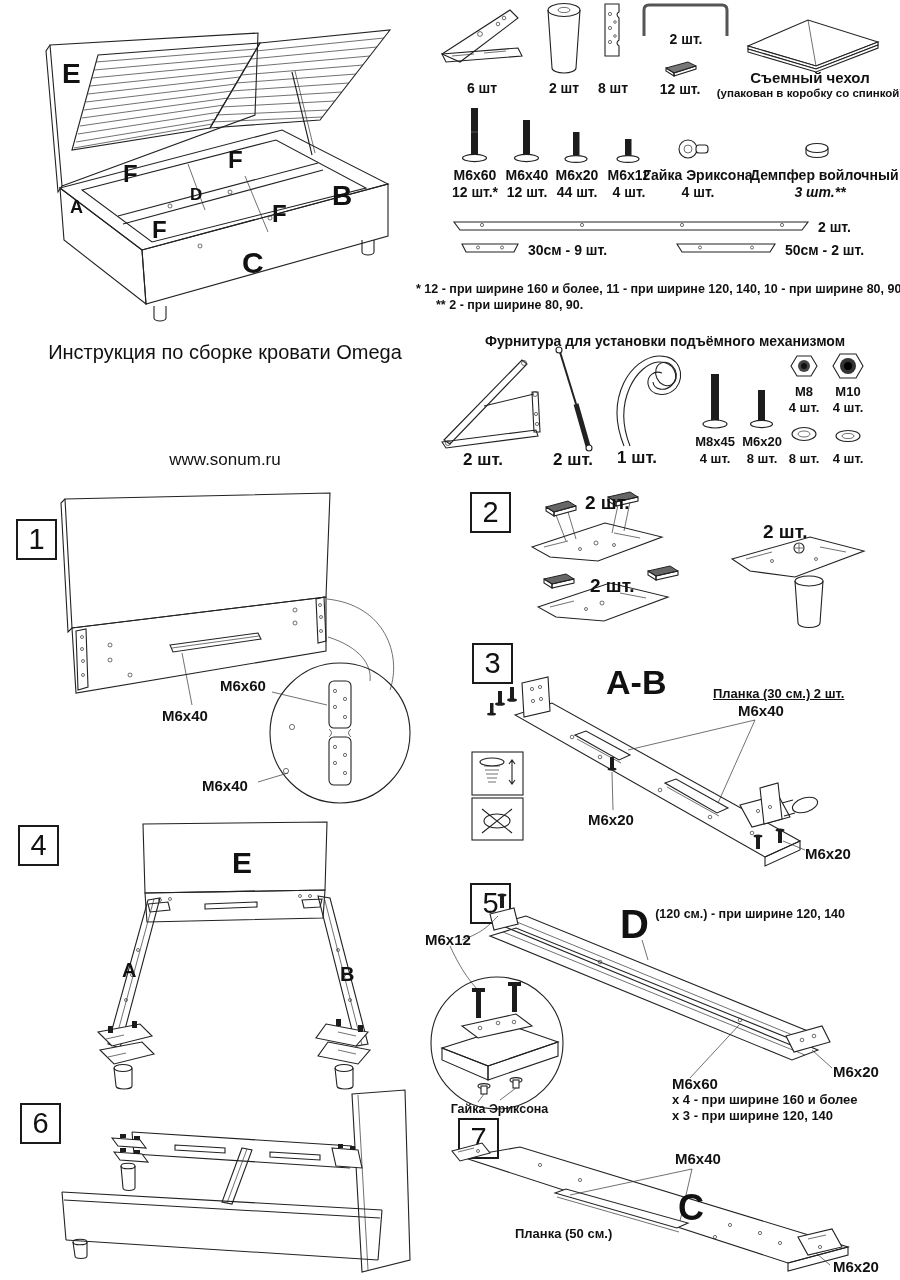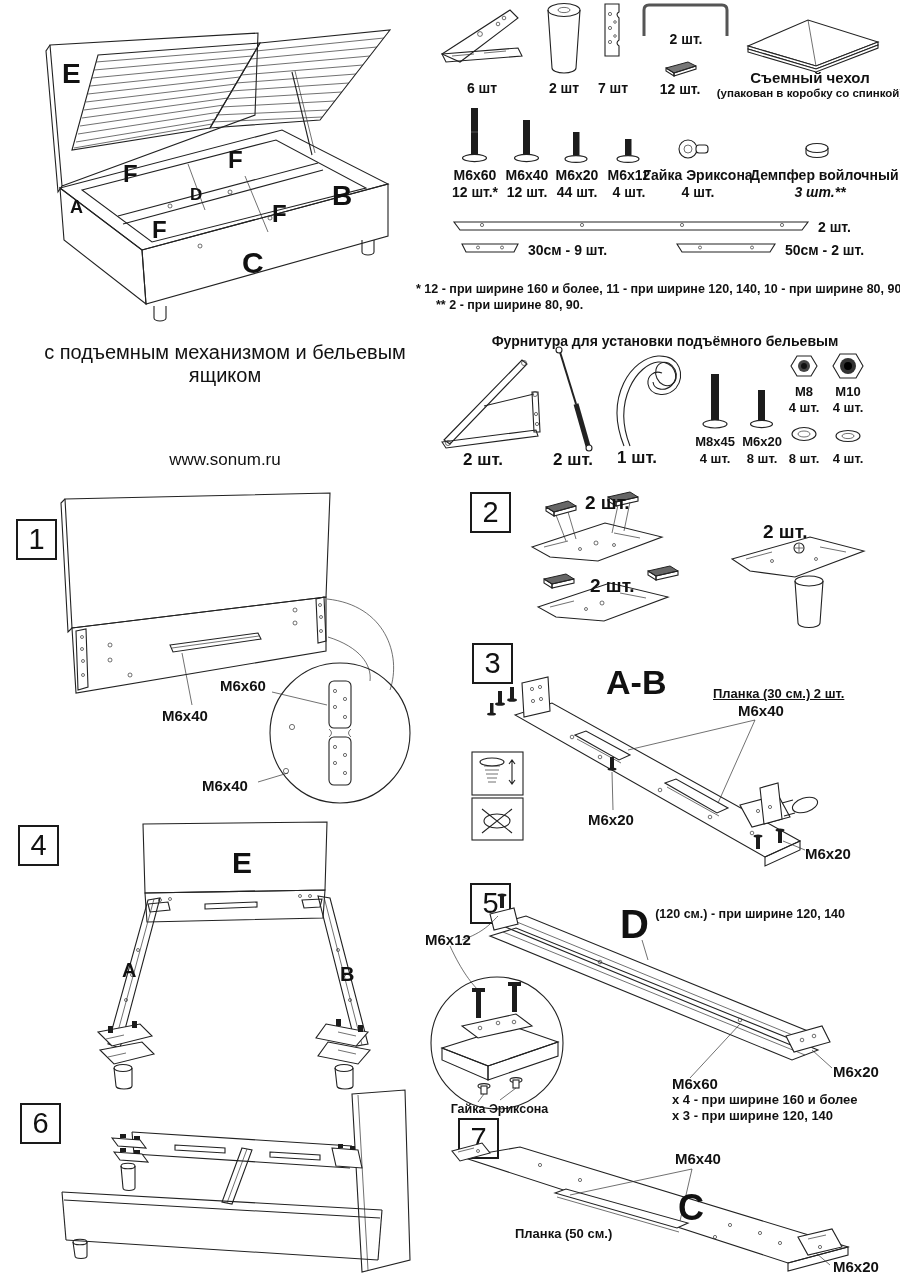--- a/index.html
+++ b/index.html
@@ -138,21 +138,21 @@
       <polygon class="ln" points="12,13 34,6 34,9 12,16"></polygon>
     </svg>
     <svg class="draw" style="left:306px;top:16px;" width="150" height="52" viewBox="0 0 150 52">
       <polygon class="wht" points="12,30 72,4 142,26 80,50"></polygon>
       <polygon class="wht" points="12,33 80,53 142,29 142,26 80,50 12,30"></polygon>
       <polygon class="wht" points="12,36 80,56 142,32 142,29 80,53 12,33"></polygon>
       <line class="thin" x1="72" y1="4" x2="80" y2="50"></line>
     </svg>
     <div class="lbl c" style="left:22px;top:80px;width:60px;">6 шт</div>
     <div class="lbl c" style="left:104px;top:80px;width:60px;">2 шт</div>
-    <div class="lbl c" style="left:153px;top:80px;width:60px;">7 шт</div>
+    <div class="lbl c" style="left:153px;top:80px;width:60px;">8 шт</div>
     <div class="lbl c" style="left:226px;top:31px;width:60px;">2 шт.</div>
     <div class="lbl c" style="left:220px;top:81px;width:60px;">12 шт.</div>
     <div class="lbl c s15" style="left:290px;top:69px;width:180px;">Съемный чехол</div>
     <div class="lbl c s11" style="left:283px;top:87px;width:194px;">(упакован в коробку со спинкой)</div>
 
     <svg class="draw" style="left:32px;top:108px;" width="26" height="58" viewBox="0 0 26 58">
       <rect class="blk" x="9" y="0" width="7" height="48"></rect>
         <line x1="9" y1="24" x2="16" y2="24" stroke="#555"></line>
       <ellipse class="wht" cx="12.5" cy="50" rx="12" ry="3.6"></ellipse>
     </svg>
@@ -209,26 +209,26 @@
       <circle class="thin" cx="25" cy="6.5" r="1.5"></circle>
         <circle class="thin" cx="77" cy="6.5" r="1.5"></circle>
     </svg>
     <div class="lbl" style="left:355px;top:242px;">50см - 2 шт.</div>
 
     <div class="fnote" style="left:-14px;top:282px;">* 12 - при ширине 160 и более, 11 - при ширине 120, 140, 10 - при ширине 80, 90.</div>
     <div class="fnote" style="left:-14px;top:298px;margin-left:20px;">** 2 - при ширине 80, 90.</div>
   </div>
 
   <div class="title">
-    <div>с подъемным механизмом и бельевым ящиком</div>
+    <div>Инструкция по сборке кровати Omega</div>
   </div>
   <div class="site">www.sonum.ru</div>
 
   <div class="abs" style="left:430px;top:330px;width:470px;height:150px;">
-    <div class="lbl c s13" style="left:0;top:3px;width:470px;font-size:14px;">Фурнитура для установки подъёмного бельевым</div>
+    <div class="lbl c s13" style="left:0;top:3px;width:470px;font-size:14px;">Фурнитура для установки подъёмного механизмом</div>
     <svg class="draw" style="left:8px;top:20px;" width="112" height="100" viewBox="0 0 112 100">
       <polygon class="ln" points="4,92 98,80 100,86 8,98"></polygon>
       <polygon class="ln" points="94,42 100,42 102,82 96,82"></polygon>
       <polygon class="ln" points="6,90 84,10 89,14 12,94"></polygon>
       <line class="ln" x1="46" y1="56" x2="96" y2="44"></line>
       <circle class="thin" cx="10" cy="93" r="2.5"></circle>
         <circle class="thin" cx="97" cy="44" r="2.5"></circle>
         <circle class="thin" cx="86" cy="13" r="2.5"></circle>
       <circle class="thin" cx="98" cy="64" r="1.6"></circle>
         <circle class="thin" cx="99" cy="74" r="1.6"></circle>

